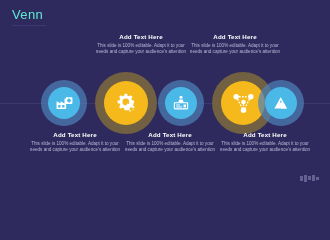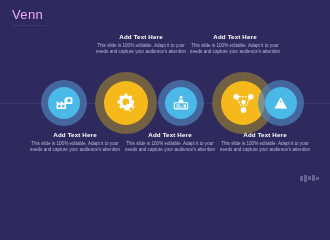--- a/index.html
+++ b/index.html
@@ -12,21 +12,21 @@
   }
   .slide{
     position:absolute;inset:0;
     background:#2e2a5e;
     overflow:hidden;
   }
   .title{
     position:absolute;
     left:12px;top:7px;
     font-size:13px;
-    color:#f0abfc;
+    color:#5eead4;
     letter-spacing:0.4px;
     font-weight:400;
   }
   .title-rule{
     position:absolute;
     left:12px;top:25px;
     width:34px;height:1px;
     background:#3d3872;
   }
   

